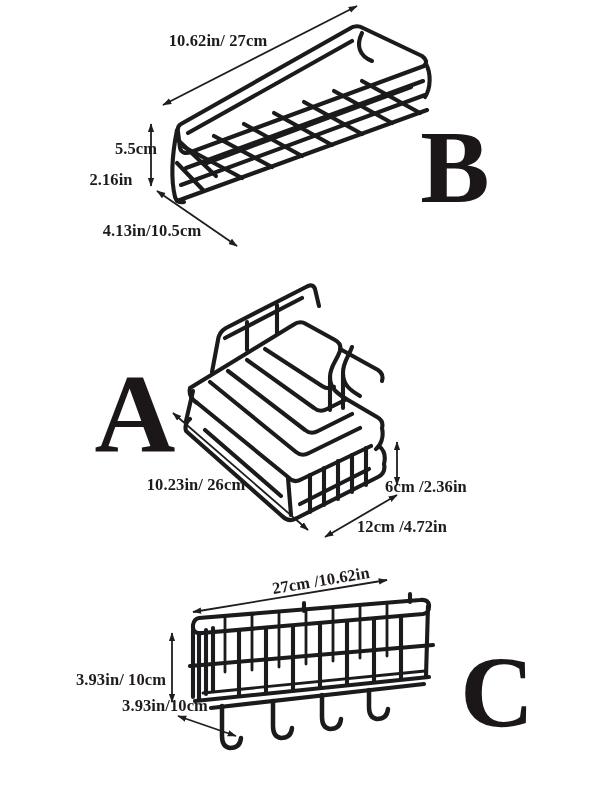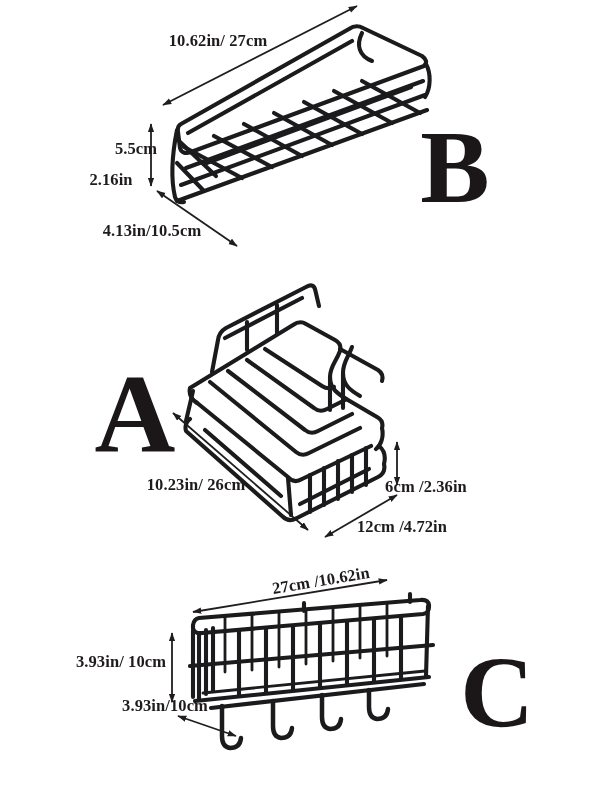--- a/index.html
+++ b/index.html
@@ -166,17 +166,17 @@
   <div class="dim" style="left:111px;top:168px;margin-top:12px;">2.16in</div>
   <div class="dim" style="left:152px;top:231px;">4.13in/10.5cm</div>
   <div class="letter" style="left:455px;top:167px;font-size:104px;">B</div>
 
   <div class="letter" style="left:135px;top:414px;font-size:112px;">A</div>
   <div class="dim" style="left:196px;top:485px;">10.23in/ 26cm</div>
   <div class="dim" style="left:426px;top:460px;margin-top:27px;">6cm /2.36in</div>
   <div class="dim" style="left:402px;top:527px;">12cm /4.72in</div>
 
   <div class="dim tilt" style="left:321px;top:581px;">27cm /10.62in</div>
-  <div class="dim" style="left:121px;top:662px;">3.93in/ 10cm</div>
+  <div class="dim" style="left:121px;top:680px;">3.93in/ 10cm</div>
   <div class="dim" style="left:165px;top:706px;">3.93in/10cm</div>
   <div class="letter" style="left:497px;top:693px;font-size:102px;">C</div>
 
 </div>
 
 </body></html>

